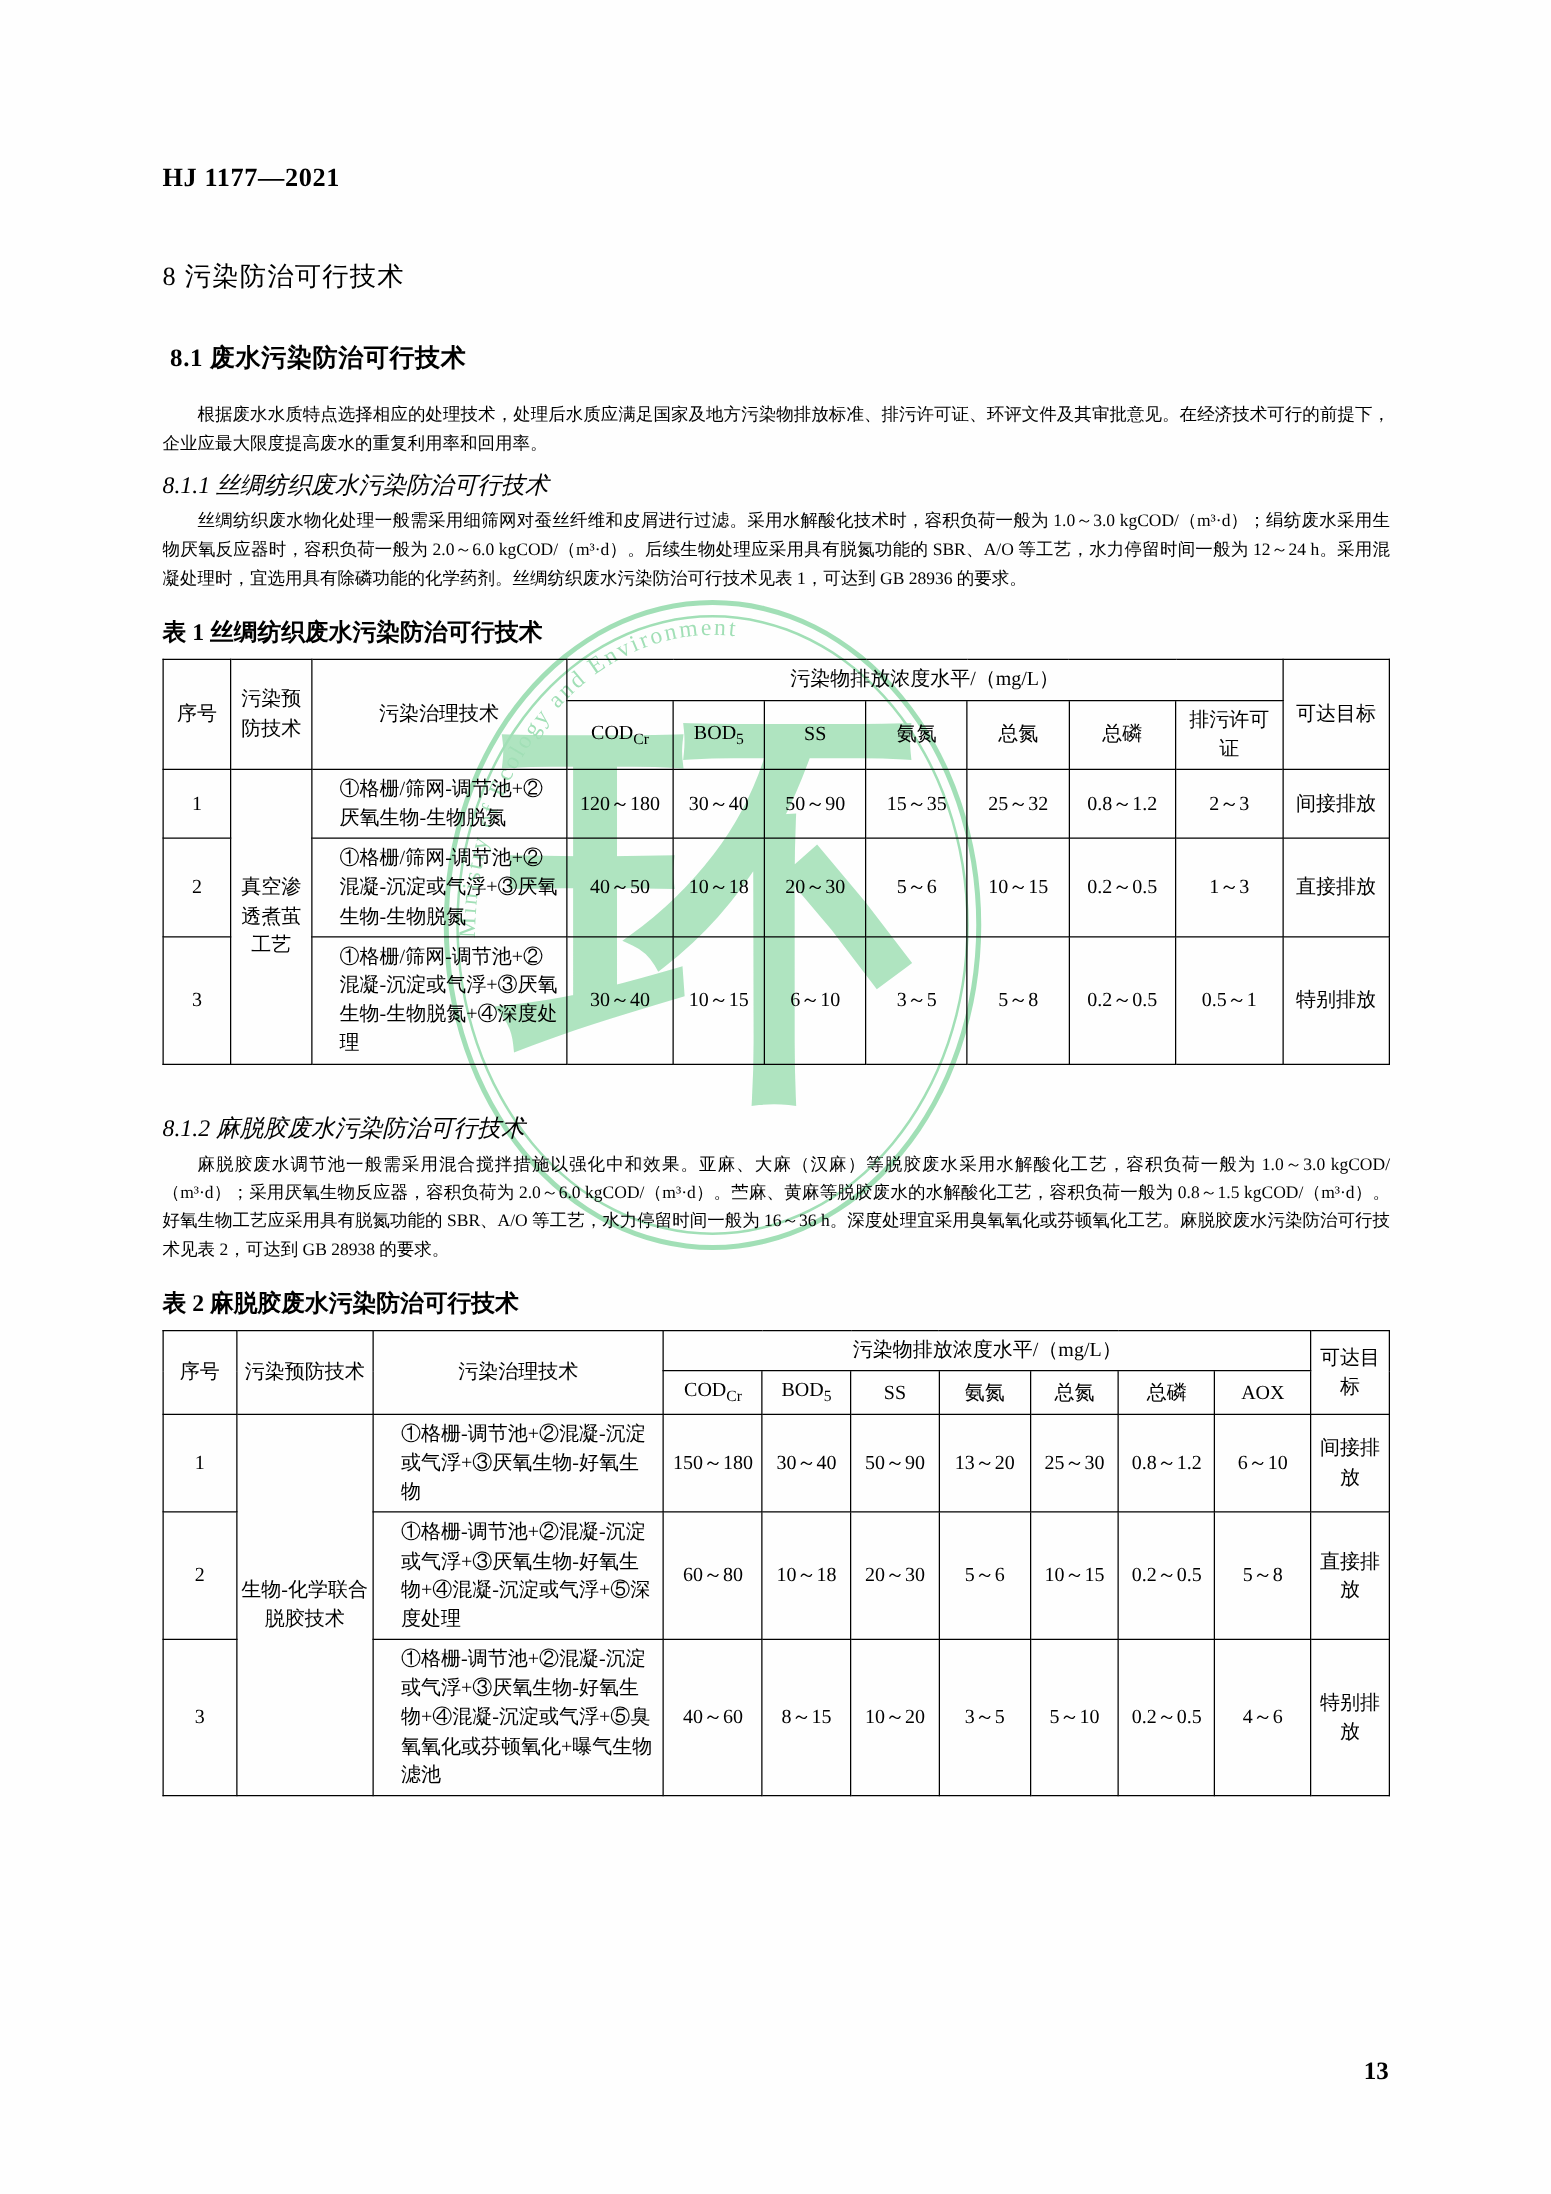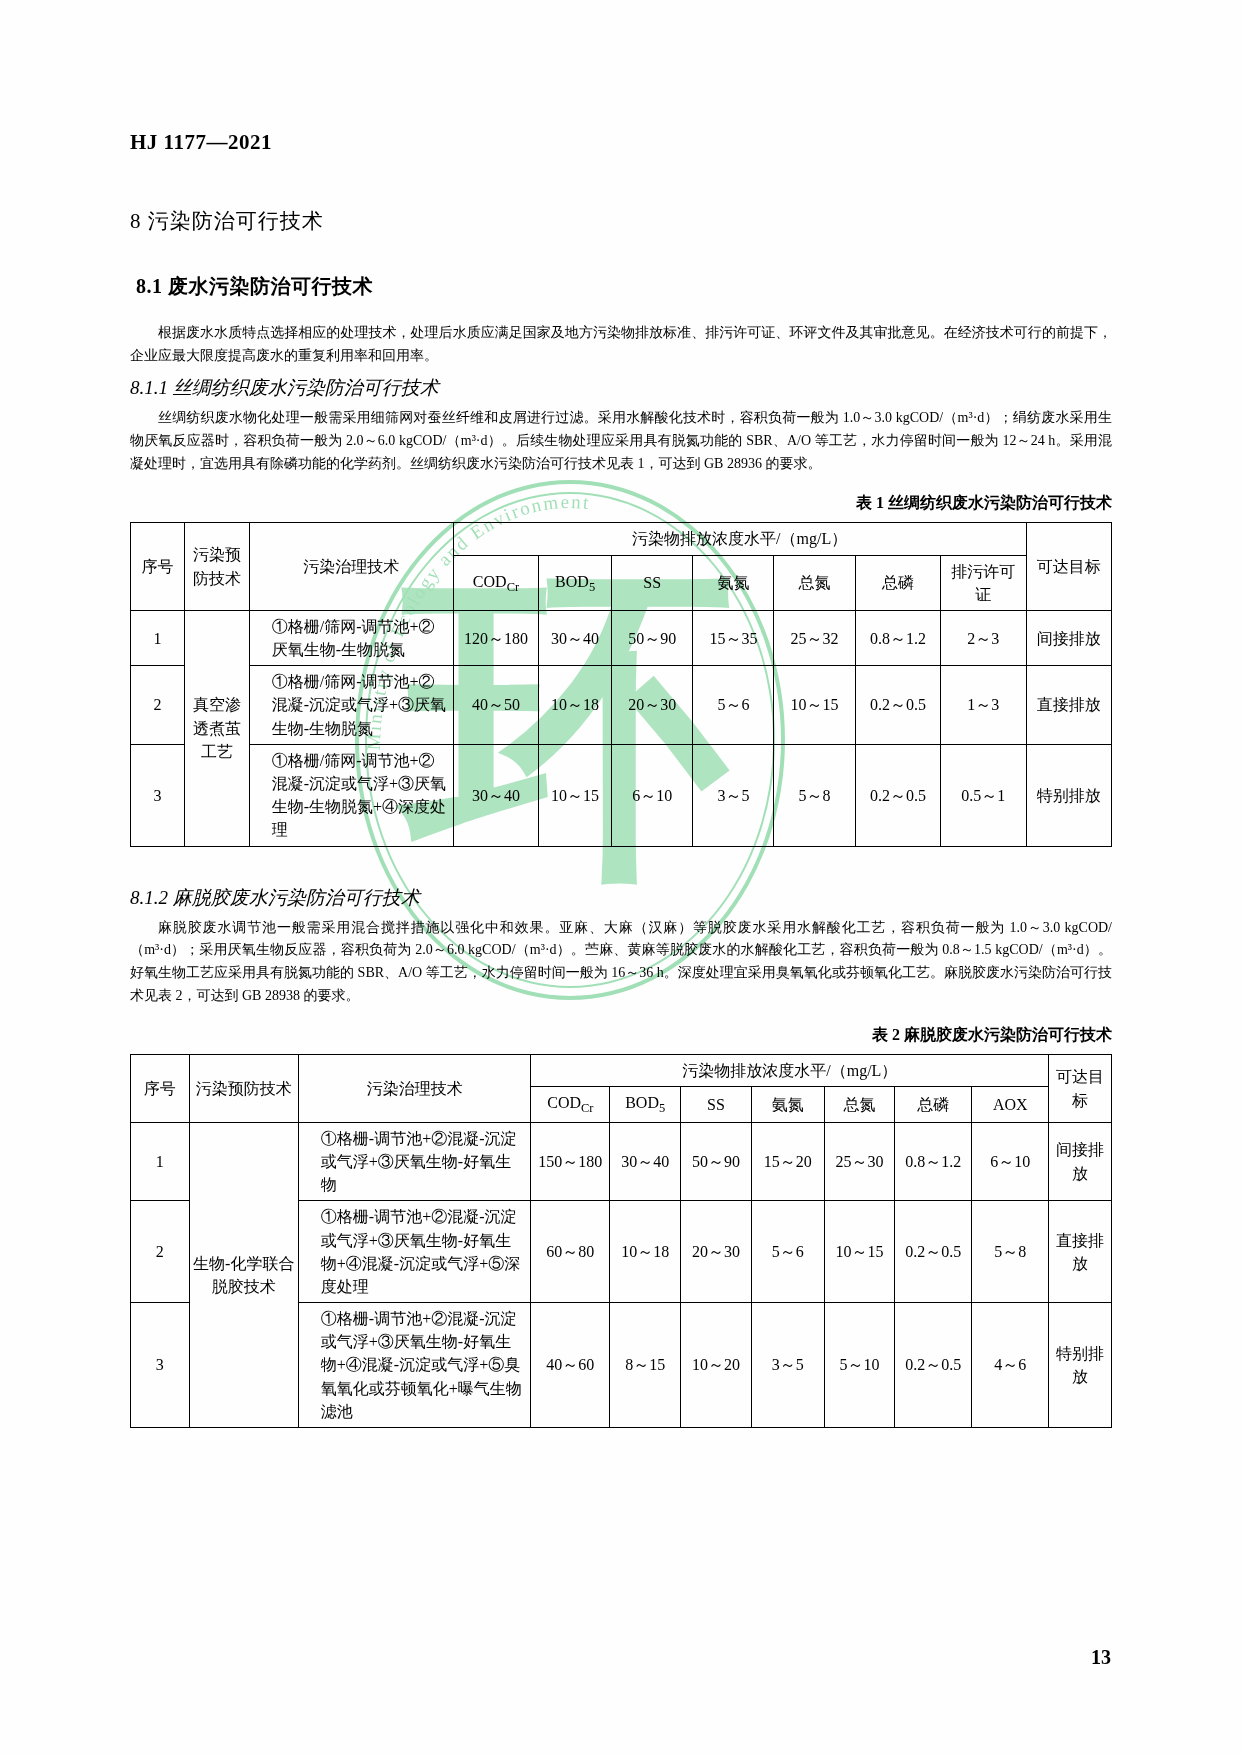--- a/index.html
+++ b/index.html
@@ -53,22 +53,22 @@
   }
   p.body {
     font-size: 14px;
     line-height: 1.62;
     margin: 0 0 8px 0;
     text-align: justify;
     text-justify: inter-ideograph;
   }
   p.indent { text-indent: 2em; }
   .tbl-caption {
-    text-align: right;
-    font-size: 16px;
+    text-align: left;
+    font-size: 19px;
     font-weight: bold;
     margin: 18px 0 8px 0;
   }
   table.hjtable {
     border-collapse: collapse;
     width: 100%;
     font-size: 16px;
     table-layout: fixed;
   }
   table.hjtable td, table.hjtable th {
@@ -287,21 +287,21 @@
         </tr>
       </thead>
       <tbody>
         <tr>
           <td>1</td>
           <td rowspan="3">生物-化学联合脱胶技术</td>
           <td class="tech">①格栅-调节池+②混凝-沉淀或气浮+③厌氧生物-好氧生物</td>
           <td>150～180</td>
           <td>30～40</td>
           <td>50～90</td>
-          <td>15～20</td>
+          <td>13～20</td>
           <td>25～30</td>
           <td>0.8～1.2</td>
           <td>6～10</td>
           <td>间接排放</td>
         </tr>
         <tr>
           <td>2</td>
           <td class="tech">①格栅-调节池+②混凝-沉淀或气浮+③厌氧生物-好氧生物+④混凝-沉淀或气浮+⑤深度处理</td>
           <td>60～80</td>
           <td>10～18</td>

